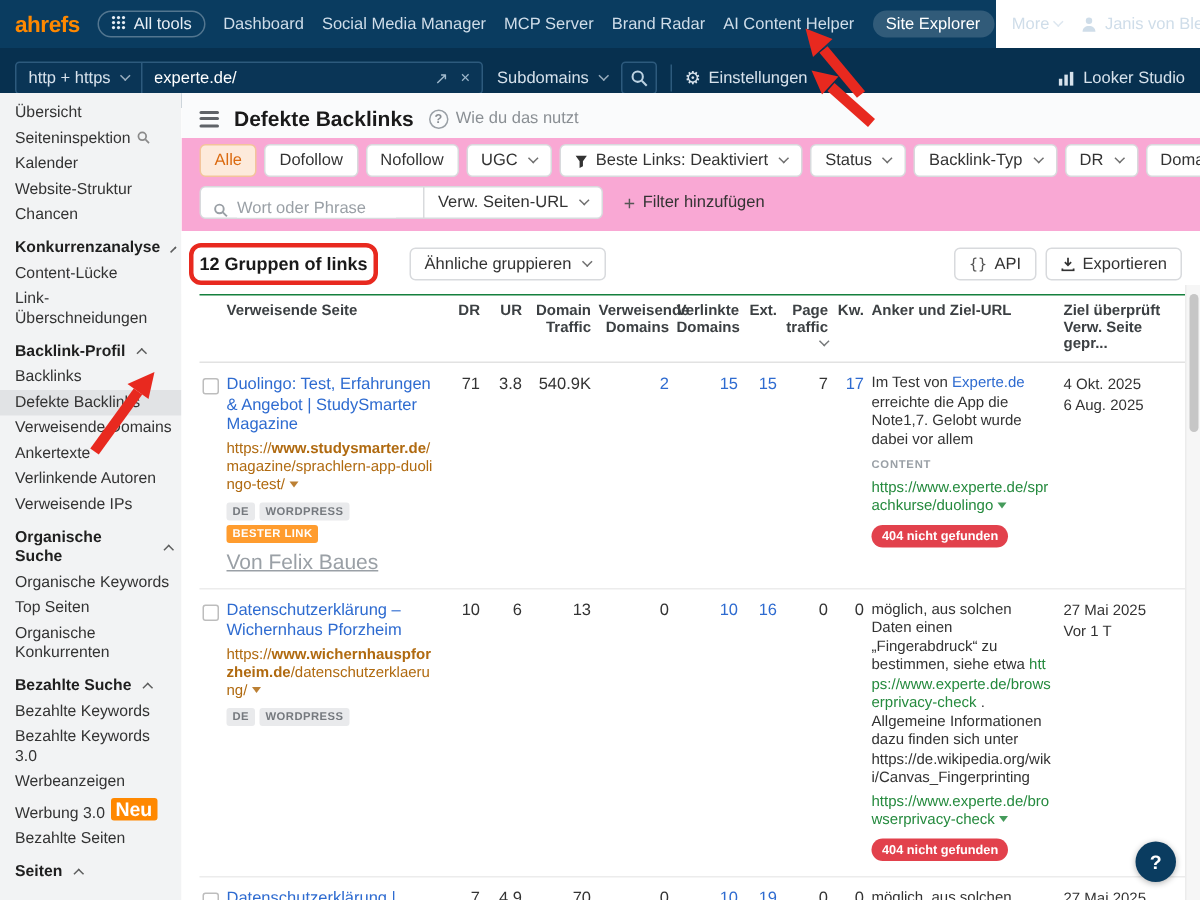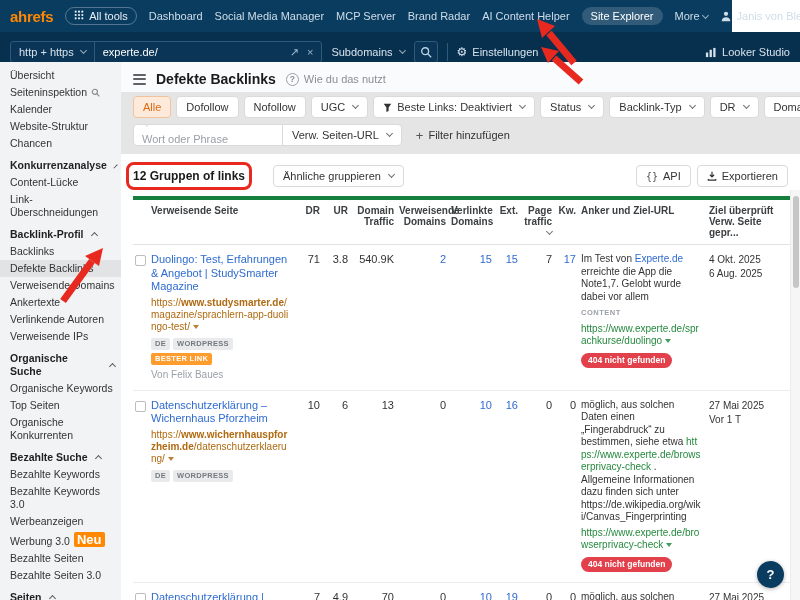--- a/index.html
+++ b/index.html
@@ -1,21 +1,21 @@
 <!DOCTYPE html>
 <html><head>
 <meta charset="utf-8">
 <style>
   * { margin:0; padding:0; box-sizing:border-box; }
   html,body { width:800px; height:600px; overflow:hidden; }
   body { font-family:"Liberation Sans","DejaVu Sans",sans-serif; font-size:11px; color:#333; background:#fff; }
   .page { position:relative; width:800px; height:600px; overflow:hidden; background:#fff; }
 
   
-  .topnav { position:absolute; left:0; top:0; width:732px; height:32px; background:#0a3c60; display:flex; align-items:center; padding:0 10px; gap:12px; color:#cfdde9; }
+  .topnav { position:absolute; left:0; top:0; width:664px; height:32px; background:#0a3c60; display:flex; align-items:center; padding:0 10px; gap:12px; color:#cfdde9; }
   .logo { color:#ff8800; font-weight:bold; font-size:15px; letter-spacing:-0.3px; cursor:pointer; }
   .alltools { display:inline-flex; gap:5px; border:1px solid rgba(255,255,255,.3); border-radius:11px; padding:2px 8px; color:#e7eef5; cursor:pointer; white-space:nowrap; }
   .nav-item { cursor:pointer; white-space:nowrap; }
   .nav-item.active { background:rgba(255,255,255,.16); padding:3px 9px; border-radius:11px; color:#fff; }
   .topnav-right { margin-left:auto; display:flex; align-items:center; gap:12px; }
   .userbox { display:inline-flex; align-items:center; gap:5px; cursor:pointer; white-space:nowrap; }
 
   
   .bar2 { position:absolute; left:0; top:32px; width:800px; height:40px; background:#07304f; display:flex; align-items:center; padding:0 10px; gap:9px; color:#d7e2ec; }
   .url-group { display:flex; align-items:center; height:22px; border:1px solid #2d5a7d; border-radius:3px; background:#0a3556; }
@@ -40,54 +40,54 @@
 
   
   .main { position:absolute; left:121px; top:62px; width:679px; height:538px; background:#fff; overflow:hidden; }
   .main-header { display:flex; align-items:center; gap:10px; padding:9px 12px 5px; background:#fafbfc; }
   .hamb { display:inline-flex; flex-direction:column; gap:2.5px; width:13px; cursor:pointer; }
   .hamb i { display:block; height:2px; background:#5f6368; border-radius:1px; }
   .page-title { font-size:14px; font-weight:bold; color:#1a1a1a; }
   .help-link { display:flex; align-items:center; gap:5px; color:#8a8f94; cursor:pointer; }
   .qcircle { width:13px; height:13px; border:1.2px solid #9aa0a6; border-radius:50%; display:inline-flex; align-items:center; justify-content:center; font-size:8.5px; color:#8a8f94; font-weight:bold; }
 
-  .filters { padding:4px 12px 8px; background:#e5e5e5; display:flex; flex-direction:column; gap:6px; }
+  .filters { padding:4px 12px 8px; background:#f9a8d4; display:flex; flex-direction:column; gap:6px; }
   .chip-row { display:flex; align-items:center; gap:5px; }
   .chip { display:inline-flex; align-items:center; gap:5px; height:22px; padding:0 9px; border:1px solid #d8dadd; border-radius:4px; background:#fff; color:#333; cursor:pointer; white-space:nowrap; }
   .chip.orange { background:#fdeadb; border-color:#f3c49b; color:#db6a10; }
   .chip.noborder { border:none; background:transparent; }
-  .searchbox { display:inline-flex; align-items:flex-start; gap:6px; height:22px; width:150px; padding:0 8px; border:1px solid #d8dadd; border-radius:4px 0 0 4px; background:#fff; color:#9aa0a6;flex-direction:column; }
+  .searchbox { display:inline-flex; align-items:flex-end; gap:6px; height:22px; width:150px; padding:0 8px; border:1px solid #d8dadd; border-radius:4px 0 0 4px; background:#fff; color:#9aa0a6; }
   .searchbox input { border:none; outline:none; width:106px; font-size:11px; color:#333; font-family:inherit; }
   .searchbox input::placeholder { color:#9aa0a6; }
   .chip.attached { border-radius:0 4px 4px 0; margin-left:-6px;text-align:center; }
   .plus-glyph { font-size:13px; line-height:1; color:#555; }
 
   .toolbar { display:flex; align-items:center; gap:28px; padding:11px 12px 9px; background:#fff; }
   .count-wrap { outline:3px solid #e8291f; outline-offset:4px; border-radius:1px; }
   .count { font-size:12px; font-weight:bold; color:#1a1a1a; }
   .toolbar-right { margin-left:auto; display:flex; gap:6px; }
   .braces { font-family:"DejaVu Sans Mono",monospace; font-size:10px; color:#555; }
 
   
   .tbl { margin:0 10px 0 12px; --cols:18px 148px 26px 28px 46px 52px 46px 26px 34px 24px 128px 69px; }
   .thead,.trow { display:grid; grid-template-columns:var(--cols); }
-  .thead { border-top:4px solid #15803d; border-bottom:1px solid #e2e2e2; padding:5px 0 6px; font-size:10px; font-weight:bold; color:#3c4043; }
+  .thead { border-top:1px solid #15803d; border-bottom:1px solid #e2e2e2; padding:5px 0 6px; font-size:10px; font-weight:bold; color:#3c4043; }
   .th.num { text-align:right; padding-right:5px; }
   .trow { border-bottom:1px solid #ececec; padding:8px 0 10px; align-items:start; }
   .td.num { font-size:11px; text-align:right; padding-right:5px; color:#333; }
   .td.num.link { color:#2e6bd0; cursor:pointer; }
   .checkbox { display:inline-block; width:11px; height:11px; border:1px solid #bdbdbd; border-radius:2px; background:#fff; margin:2px 0 0 2px; cursor:pointer; }
   .page-cell { padding-right:8px; }
   .title-link { display:block; color:#2e6bd0; font-size:11px; line-height:13.5px; cursor:pointer; }
   .url-line { color:#b06a10; font-size:10px; line-height:12px; margin-top:3px; word-break:break-all; cursor:pointer; }
   .url-domain { font-weight:bold; }
   .badge-row { display:flex; flex-wrap:wrap; gap:3px; margin-top:5px; }
   .badge { display:inline-block; background:#e9eaec; color:#75797e; font-size:7.5px; font-weight:bold; padding:1.5px 4px; border-radius:2px; letter-spacing:.3px; }
   .badge.best { background:#ff9c2e; color:#fff; }
-  .byline { color:#9aa0a6; font-size:10px; margin-top:4px; }
+  .byline { color:#9aa0a6; font-size:14px; margin-top:4px;text-decoration:underline; }
   .anchor-cell { padding-right:8px; font-size:10px; line-height:12.5px; color:#333; word-wrap:break-word; }
   .alink-blue { color:#2e6bd0; cursor:pointer; }
   .alink-green { color:#258a3e; word-break:break-all; cursor:pointer; }
   .content-label { color:#9aa0a6; font-size:7.5px; font-weight:bold; letter-spacing:.5px; margin:4px 0 2px; }
   .target-url { color:#258a3e; font-size:10px; line-height:12.5px; margin-top:3px; word-break:break-all; cursor:pointer; }
   .status-badge { display:inline-block; background:#e2414c; color:#fff; font-size:8.5px; font-weight:bold; padding:1.5px 7px; border-radius:8px; margin-top:5px; }
   .dates { font-size:10px; line-height:14px; color:#333; }
 
   .tri-down { display:inline-block; width:0; height:0; border-left:3px solid transparent; border-right:3px solid transparent; border-top:4px solid currentColor; margin-left:3px; vertical-align:1px; opacity:.85; }
   .chev { display:inline-block; width:5px; height:5px; border-right:1.4px solid currentColor; border-bottom:1.4px solid currentColor; transform:rotate(45deg); margin:-3px 0 0 3px; vertical-align:middle; opacity:.7; }
@@ -214,21 +214,20 @@
     <div class="sb-item">Organische Konkurrenten</div>
     <div class="sb-header">
         <span>Bezahlte Suche</span>
         <span class="chev up"></span>
       </div>
     <div class="sb-item">Bezahlte Keywords</div>
     <div class="sb-item">Bezahlte Keywords 3.0</div>
     <div class="sb-item">Werbeanzeigen</div>
     <div class="sb-item"><span class="sb-label">Werbung 3.0</span><span class="neu-badge">Neu</span></div>
     <div class="sb-item">Bezahlte Seiten</div>
-    <div class="sb-item">Bezahlte Seiten 3.0</div>
     <div class="sb-header">
         <span>Seiten</span>
         <span class="chev up"></span>
       </div>
 
   </div>
 
   <div class="main">
 
     <div class="main-header">

